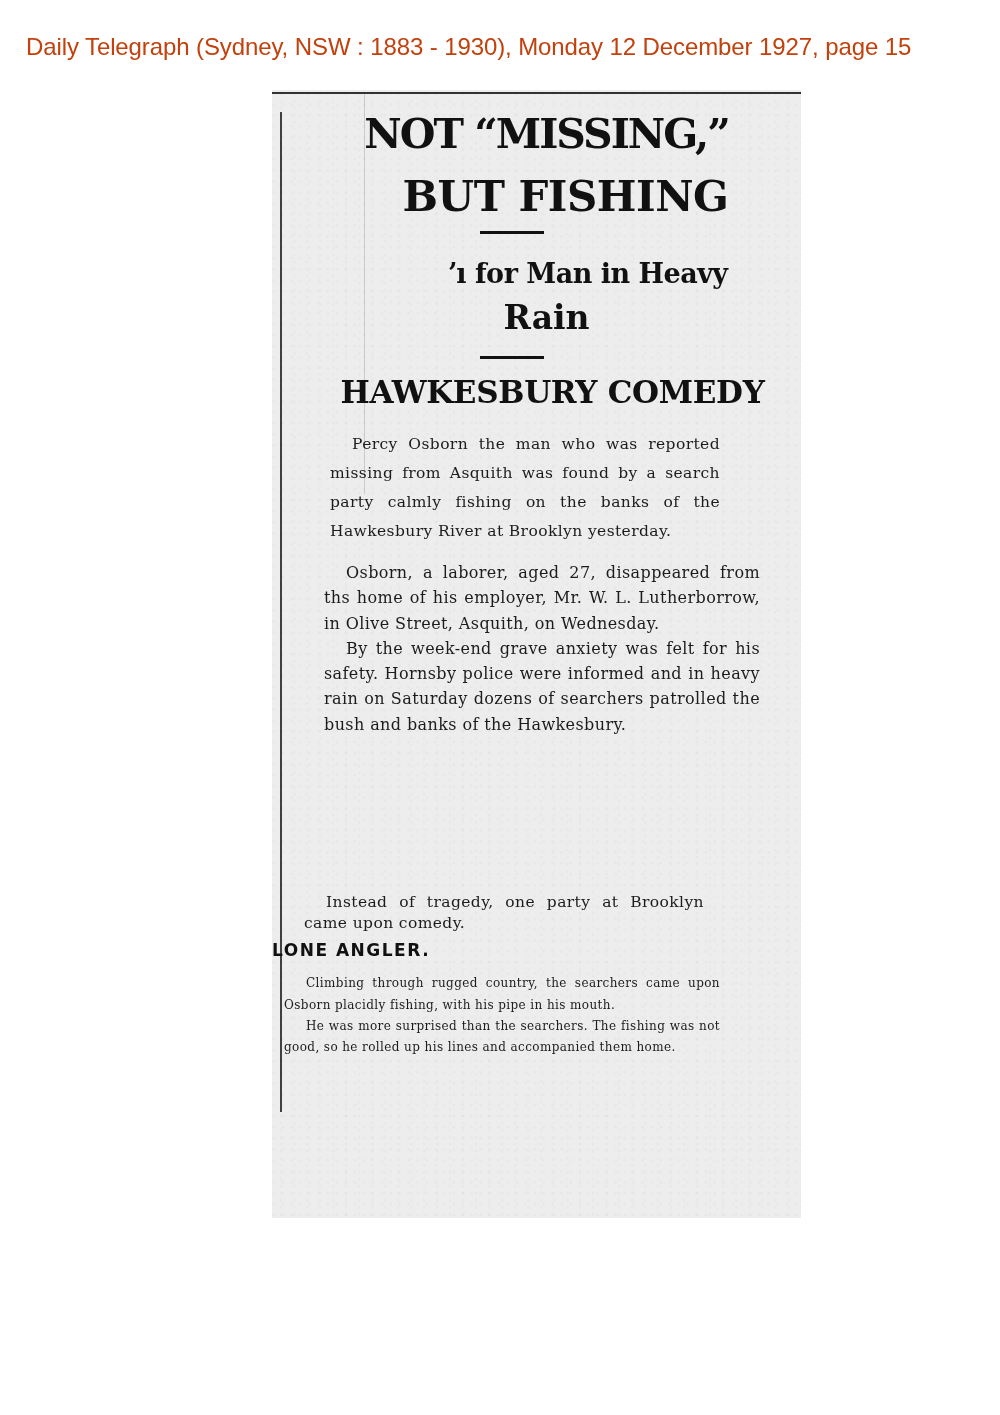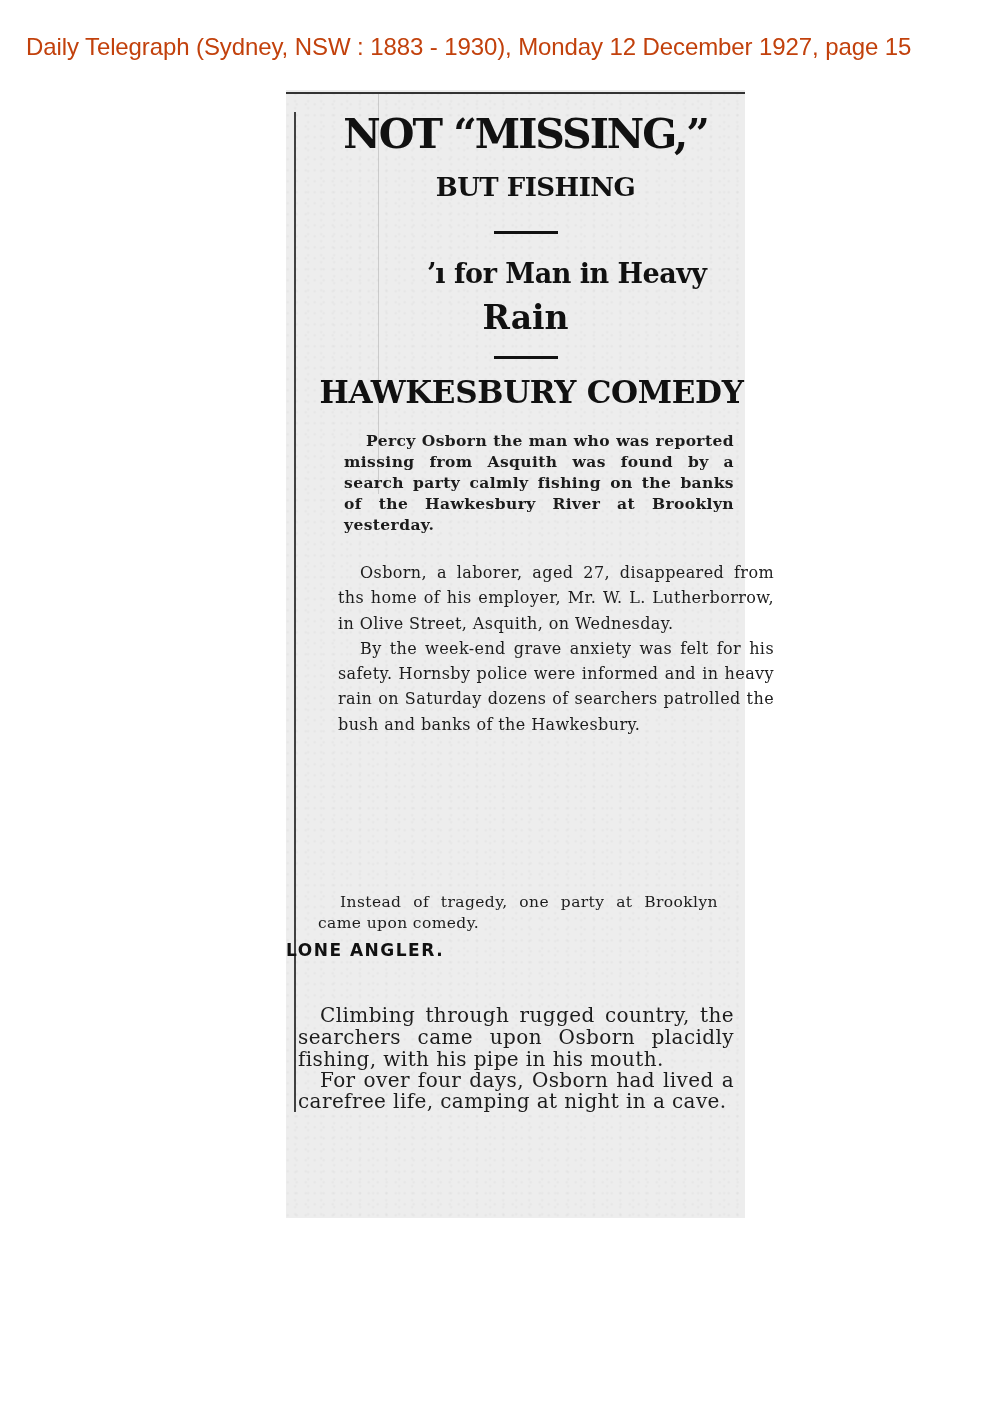--- a/index.html
+++ b/index.html
@@ -18,23 +18,23 @@
     left: 26px;
     top: 33px;
     font-family: "Liberation Sans", sans-serif;
     font-size: 24px;
     color: #c2410c;
     white-space: nowrap;
     letter-spacing: -0.1px;
   }
   .clipping {
     position: absolute;
-    left: 286px;
+    left: 272px;
     top: 90px;
-    width: 459px;
+    width: 529px;
     height: 1128px;
     background: #ededed;
     background-image:
       radial-gradient(circle at 20% 30%, rgba(0,0,0,0.03) 0, transparent 2px),
       radial-gradient(circle at 70% 60%, rgba(0,0,0,0.03) 0, transparent 2px);
     background-size: 9px 11px, 13px 7px;
     color: #1a1a1a;
     font-family: "Liberation Serif", serif;
     box-sizing: border-box;
   }
@@ -68,21 +68,21 @@
     position: absolute;
     left: 0;
     width: 100%;
     text-align: center;
     font-weight: bold;
     font-family: "DejaVu Serif", serif;
     color: #111;
     white-space: nowrap;
   }
   .h1 { top: 20px; font-size: 41px; letter-spacing: -2px; padding-left: 10px; }
-  .h2 { top: 82px; font-size: 26px; letter-spacing: -0.5px; padding-left: 20px; }
+  .h2 { top: 82px; font-size: 42px; letter-spacing: -0.5px; padding-left: 29px; }
   .h3 { top: 168px; font-size: 27px; letter-spacing: -0.5px; padding-left: 51px; }
   .h4 { top: 208px; font-size: 33px; padding-left: 10px; }
   .h5 { top: 284px; font-size: 31px; letter-spacing: -0.3px; padding-left: 16px; }
   .dash {
     position: absolute;
     height: 3px;
     background: #111;
   }
   .dash-1 { left: 208px; top: 141px; width: 64px; }
   .dash-2 { left: 208px; top: 266px; width: 64px; }
@@ -124,31 +124,31 @@
 
   <div class="headline h1">NOT “MISSING,”</div>
   <div class="headline h2">BUT FISHING</div>
   <div class="dash dash-1"></div>
   <div class="headline h3">ʼı for Man in Heavy</div>
   <div class="headline h4">Rain</div>
   <div class="dash dash-2"></div>
   <div class="headline h5">HAWKESBURY COMEDY</div>
 
   <div class="body-text" style="top:340px; left:58px; width:390px;">
-    <p class="para indent" style="line-height:21px;font-weight:bold;">Percy Osborn the man who was reported missing from Asquith was found by a search party calmly fishing on the banks of the Hawkesbury River at Brooklyn yesterday.</p>
+    <p class="para indent" style="line-height:29px;">Percy Osborn the man who was reported missing from Asquith was found by a search party calmly fishing on the banks of the Hawkesbury River at Brooklyn yesterday.</p>
   </div>
 
   <div class="body-text" style="top:470px; font-size:16px; line-height:25.3px;margin-left:40px;">
     <p class="para indent">Osborn, a laborer, aged 27, disappeared from ths home of his employer, Mr. W. L. Lutherborrow, in Olive Street, Asquith, on Wednesday.</p>
     <p class="para indent">By the week-end grave anxiety was felt for his safety. Hornsby police were informed and in heavy rain on Saturday dozens of searchers patrolled the bush and banks of the Hawkesbury.</p>
   </div>
 
   <div class="body-text" style="top:802px; left:32px; width:400px;">
     <p class="para indent">Instead of tragedy, one party at Brooklyn came upon comedy.</p>
   </div>
 
   <div class="subhead">LONE ANGLER.</div>
 
-  <div class="body-text" style="top:882px; font-size:20px; line-height:22px;margin-top:32px;">
+  <div class="body-text" style="top:882px; font-size:12px; line-height:22px;">
     <p class="para indent">Climbing through rugged country, the searchers came upon Osborn placidly fishing, with his pipe in his mouth.</p>
-    <p class="para indent" style="line-height:20.5px;">For over four days, Osborn had lived a carefree life, camping at night in a cave.</p>
+    <p class="para indent" style="line-height:20.5px;">He was more surprised than the searchers. The fishing was not good, so he rolled up his lines and accompanied them home.</p>
   </div>
 </div>
 
 </body></html>

